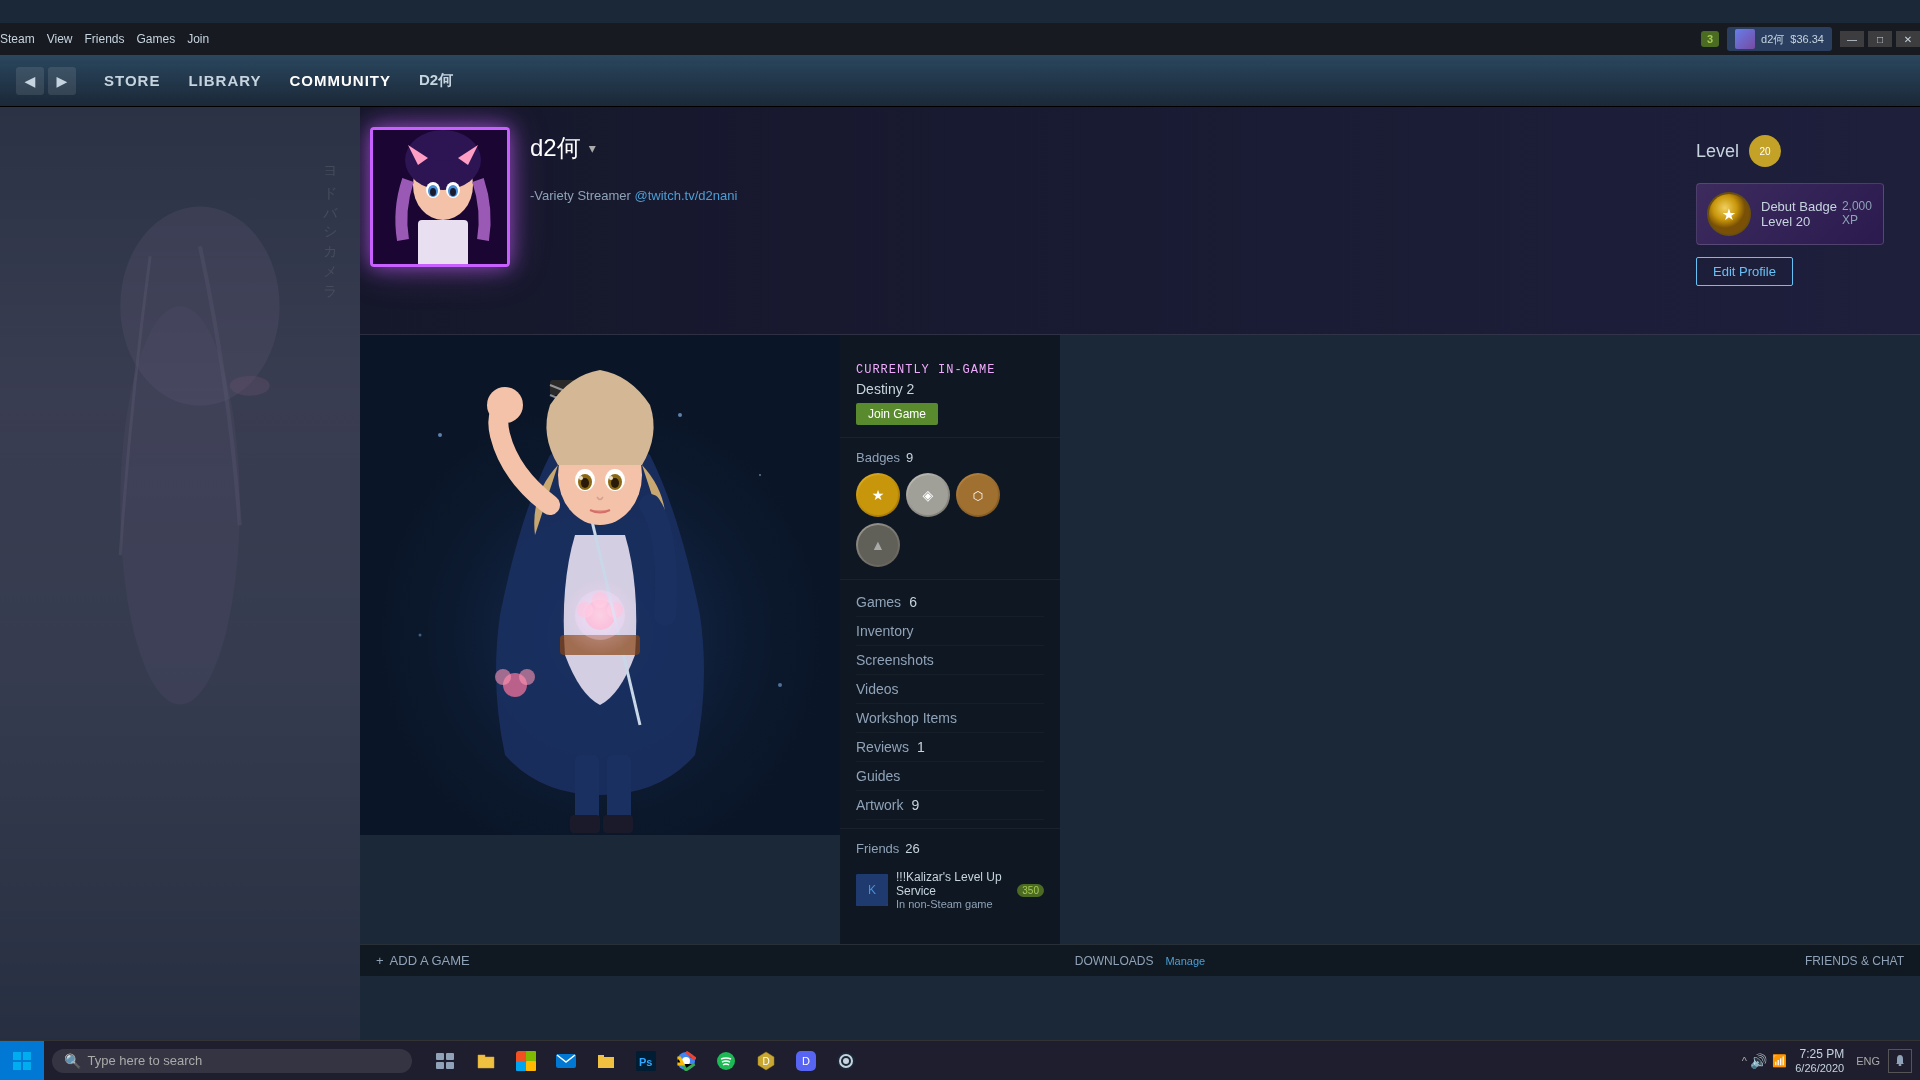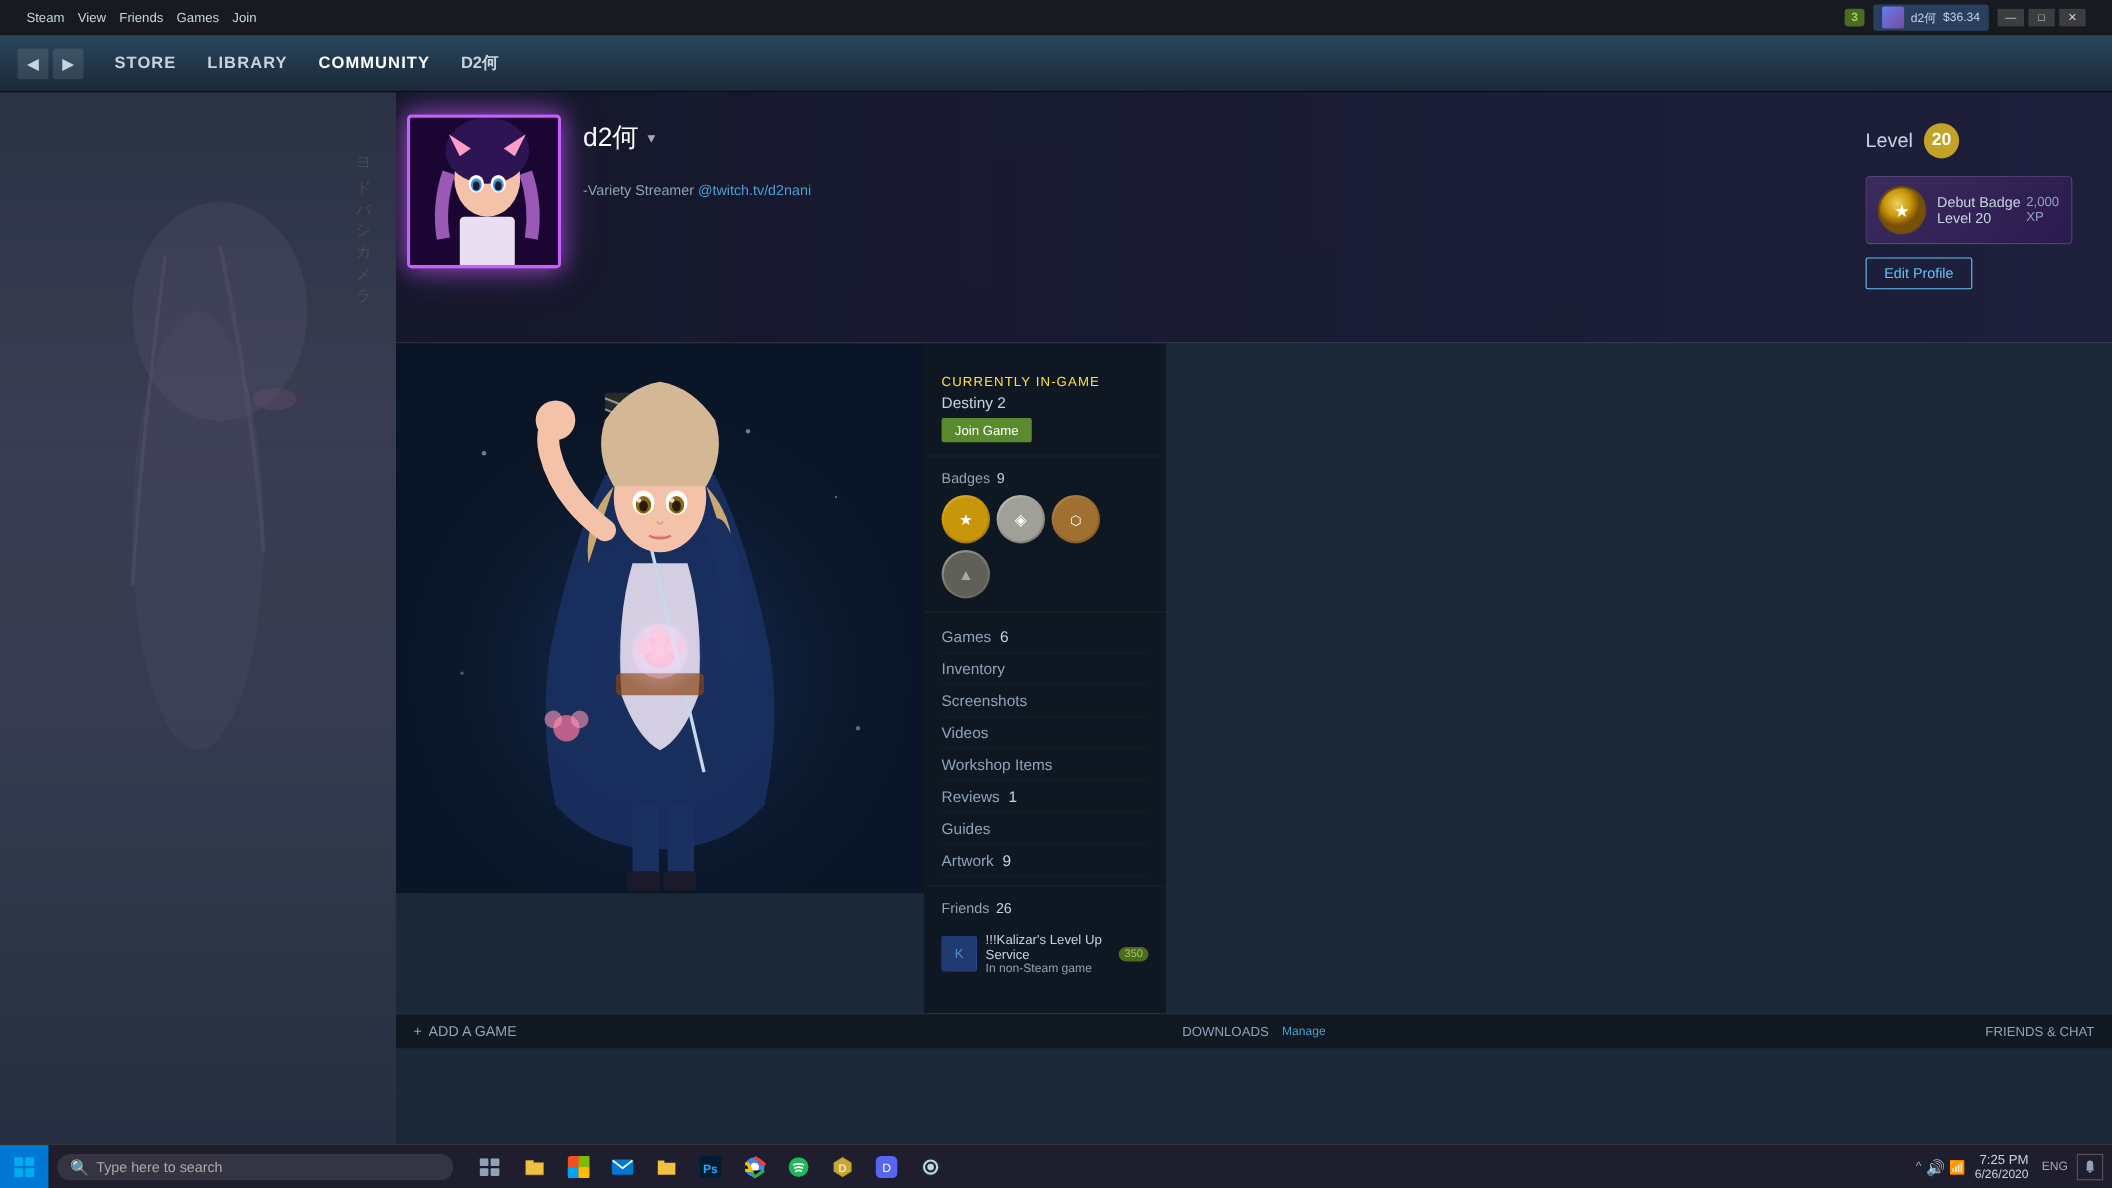--- a/index.html
+++ b/index.html
@@ -12,23 +12,24 @@
       color: #c6d4df;
     }
 
     
     .title-bar {
       height: 32px;
       background: #171a21;
       display: flex;
       align-items: center;
       justify-content: space-between;
-      padding: 0 24px;
+      padding: 0 0;
       position: relative;
       z-index: 100;
+      margin-top: 23px;
     }
     .title-bar-left {
       display: flex;
       align-items: center;
       gap: 16px;
     }
     .title-bar-menu {
       display: flex;
       gap: 12px;
       font-size: 12px;
@@ -276,22 +277,22 @@
     }
     .level-badge {
       background: #c3a227;
       color: #fff;
       width: 32px;
       height: 32px;
       border-radius: 50%;
       display: flex;
       align-items: center;
       justify-content: center;
-      font-size: 16px;
-      font-weight: bold;
+      font-size: 10px;
+      font-weight: normal;
     }
     .debut-badge {
       background: linear-gradient(135deg, #3d2b5e, #2a1a4e);
       border: 1px solid rgba(255,255,255,0.15);
       border-radius: 4px;
       padding: 8px 10px;
       display: flex;
       align-items: center;
       gap: 10px;
       margin-bottom: 12px;
@@ -366,24 +367,25 @@
       padding: 16px 0;
     }
 
     
     .in-game-section {
       padding: 12px 16px;
       border-bottom: 1px solid rgba(255,255,255,0.05);
     }
     .in-game-label {
       font-size: 12px;
-      color: #fde047;
+      color: #f0abfc;
       text-transform: uppercase;
       letter-spacing: 1px;
       margin-bottom: 4px;
+      font-family: Liberation Mono, monospace;
     }
     .in-game-title {
       font-size: 14px;
       color: #c6d4df;
       margin-bottom: 6px;
     }
     .join-game-btn {
       background: #5a8a2e;
       border: none;
       color: #fff;

